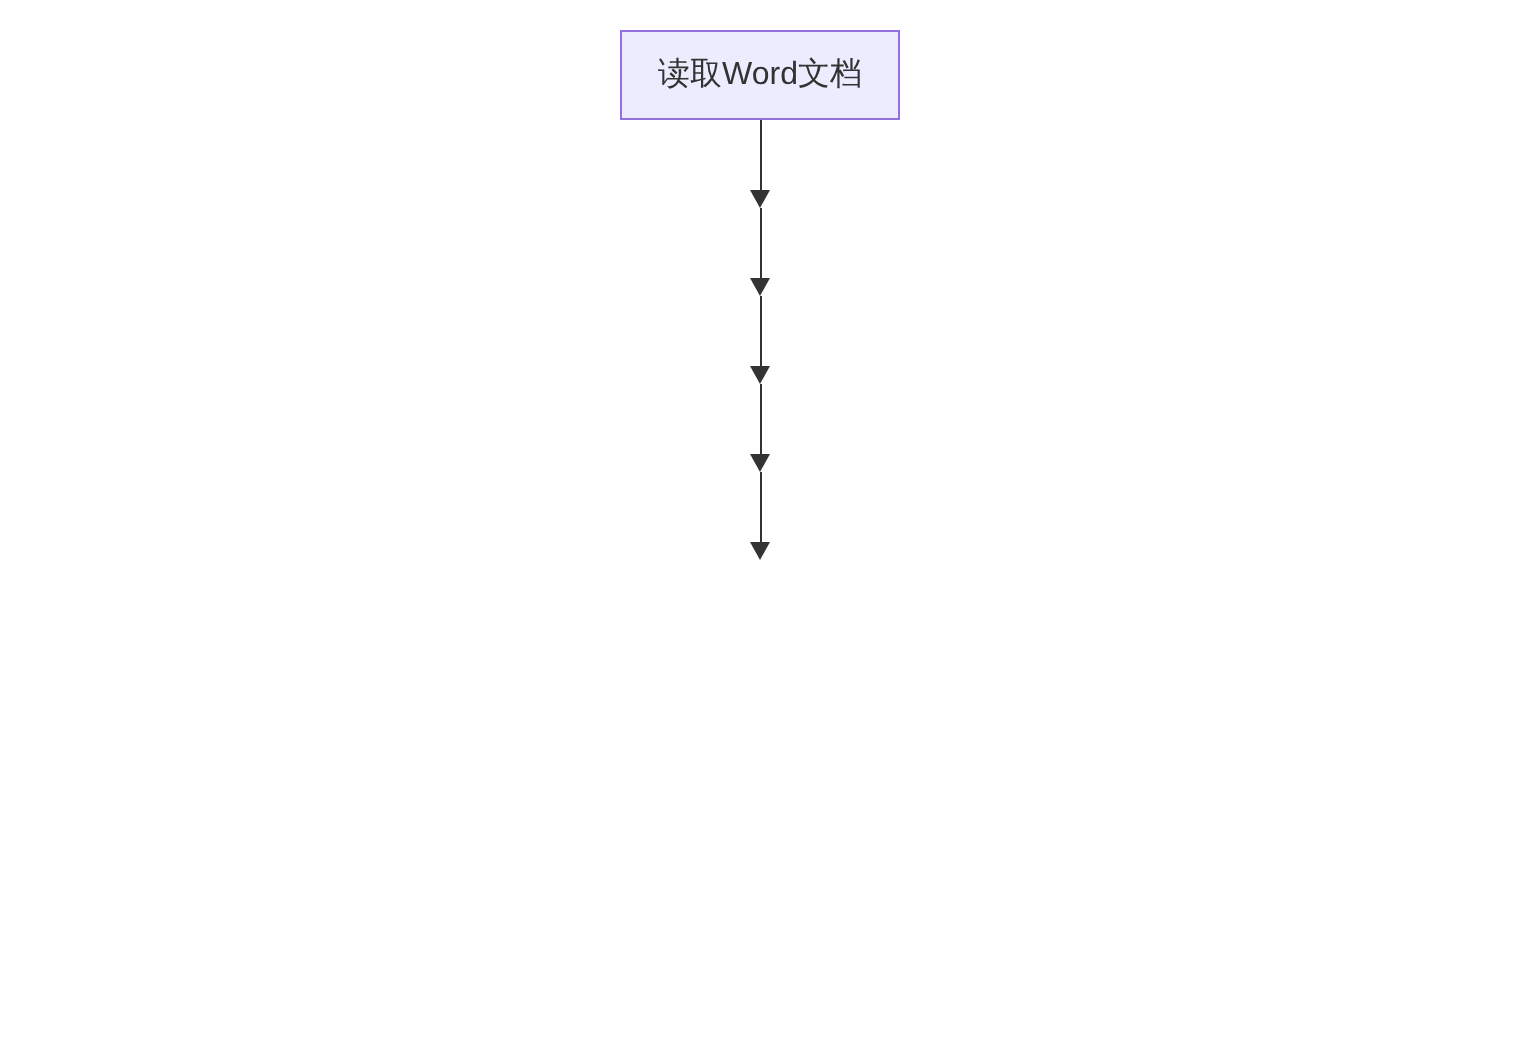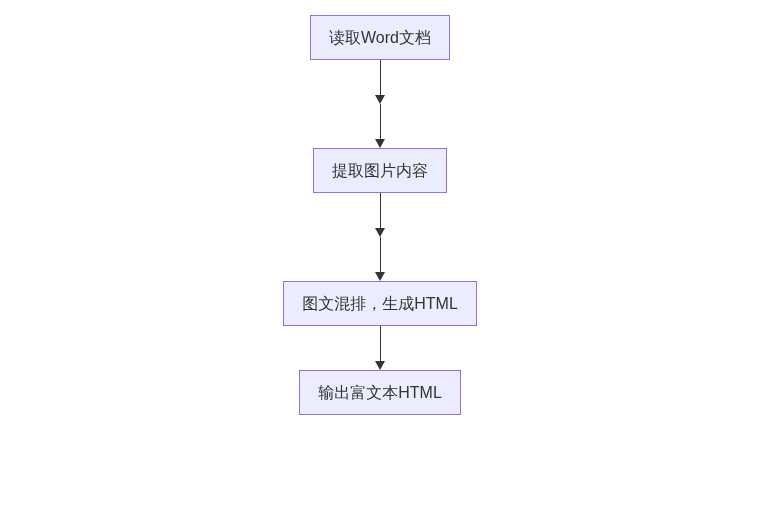--- a/index.html
+++ b/index.html
@@ -81,41 +81,32 @@
     <div class="arrow-line"></div>
     <div class="arrow-head"></div>
   </div>
 
 
   <div class="arrow">
     <div class="arrow-line"></div>
     <div class="arrow-head"></div>
   </div>
 
-  <div class="node">
-    <span class="node-label">提取图片内容</span>
-  </div>
 
   <div class="arrow">
     <div class="arrow-line"></div>
     <div class="arrow-head"></div>
   </div>
 
 
   <div class="arrow">
     <div class="arrow-line"></div>
     <div class="arrow-head"></div>
   </div>
 
-  <div class="node">
-    <span class="node-label">图文混排，生成HTML</span>
-  </div>
 
   <div class="arrow">
     <div class="arrow-line"></div>
     <div class="arrow-head"></div>
   </div>
 
-  <div class="node">
-    <span class="node-label">输出富文本HTML</span>
-  </div>
 
 </div>
 
 </body></html>

